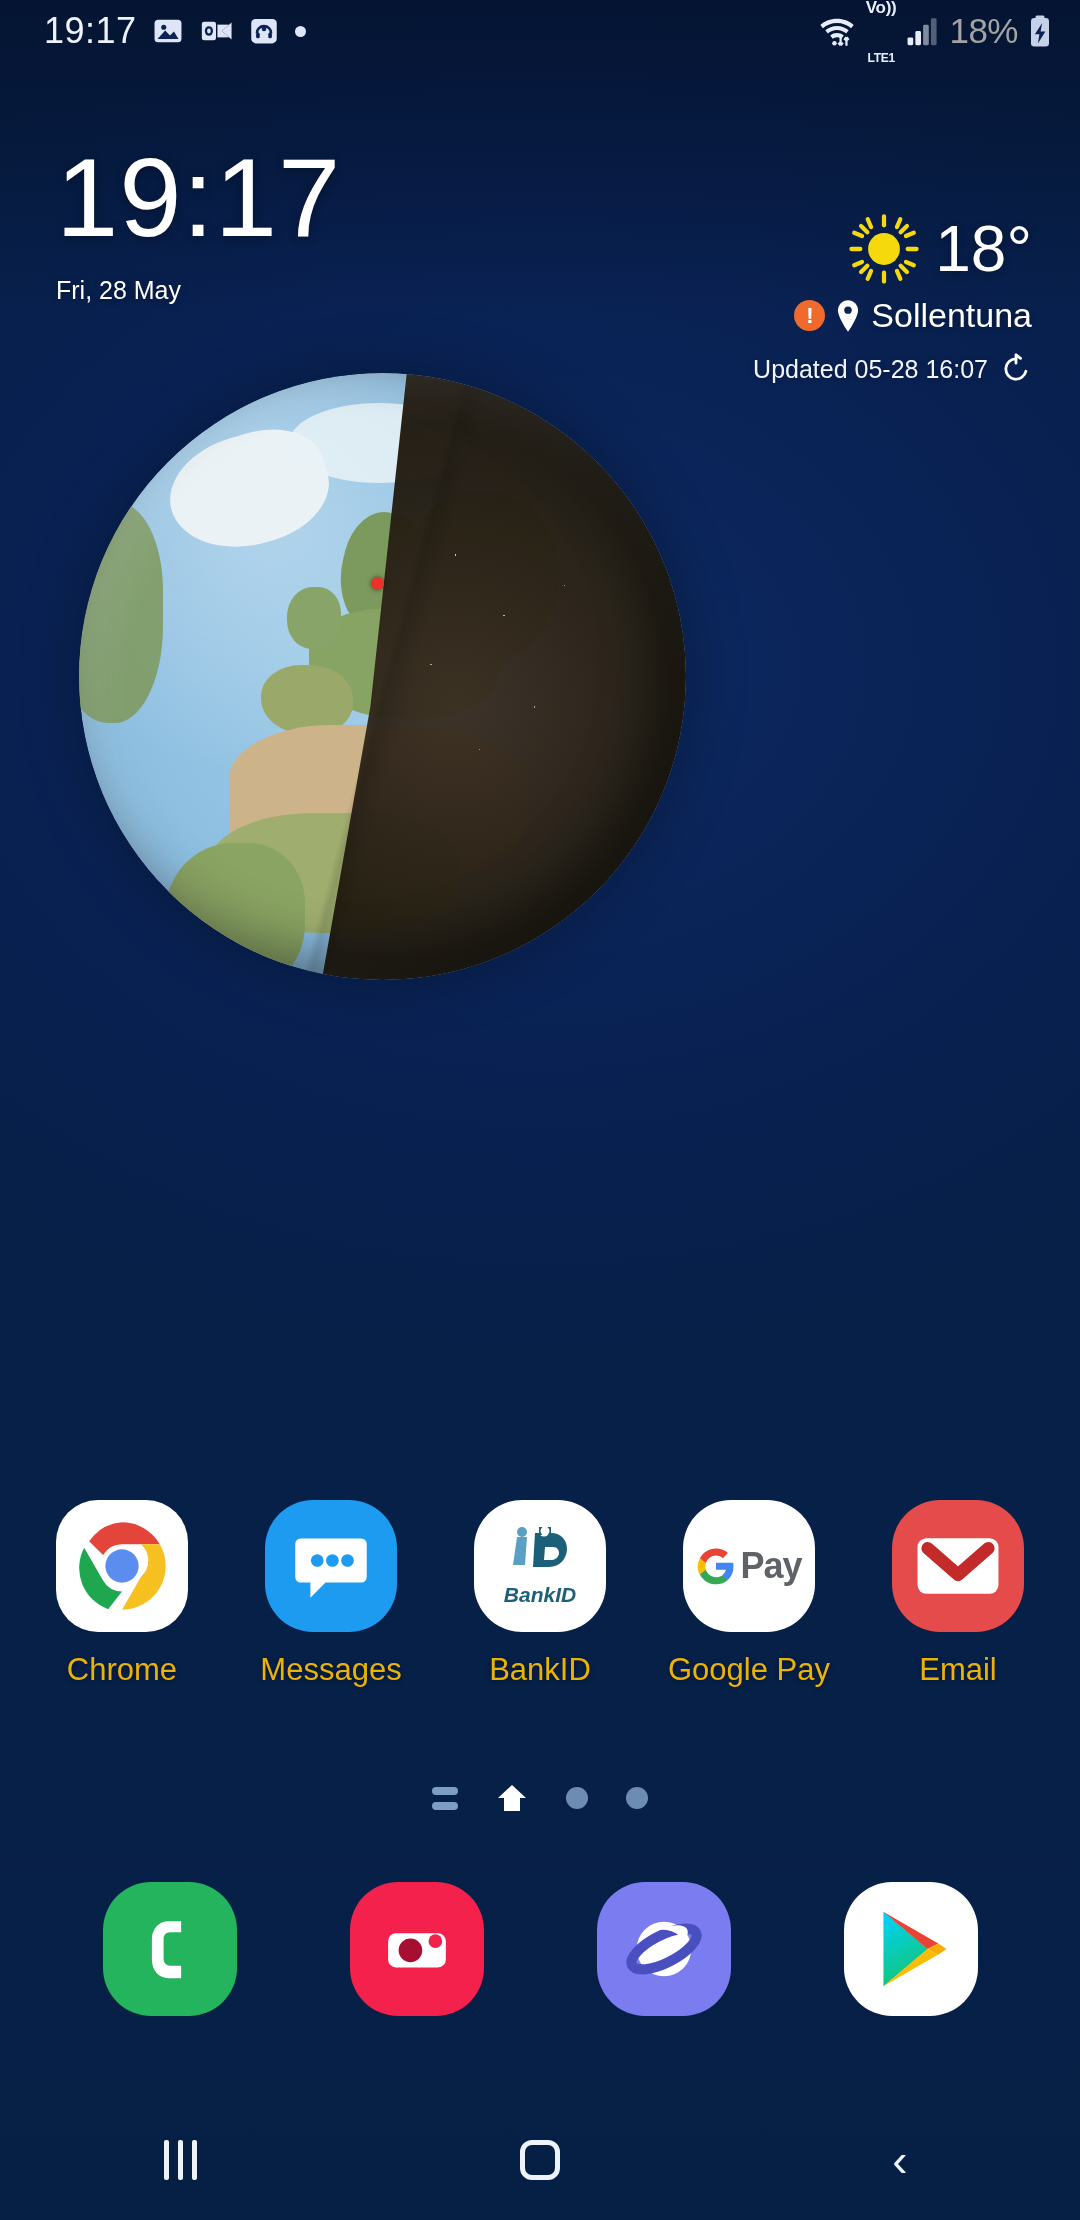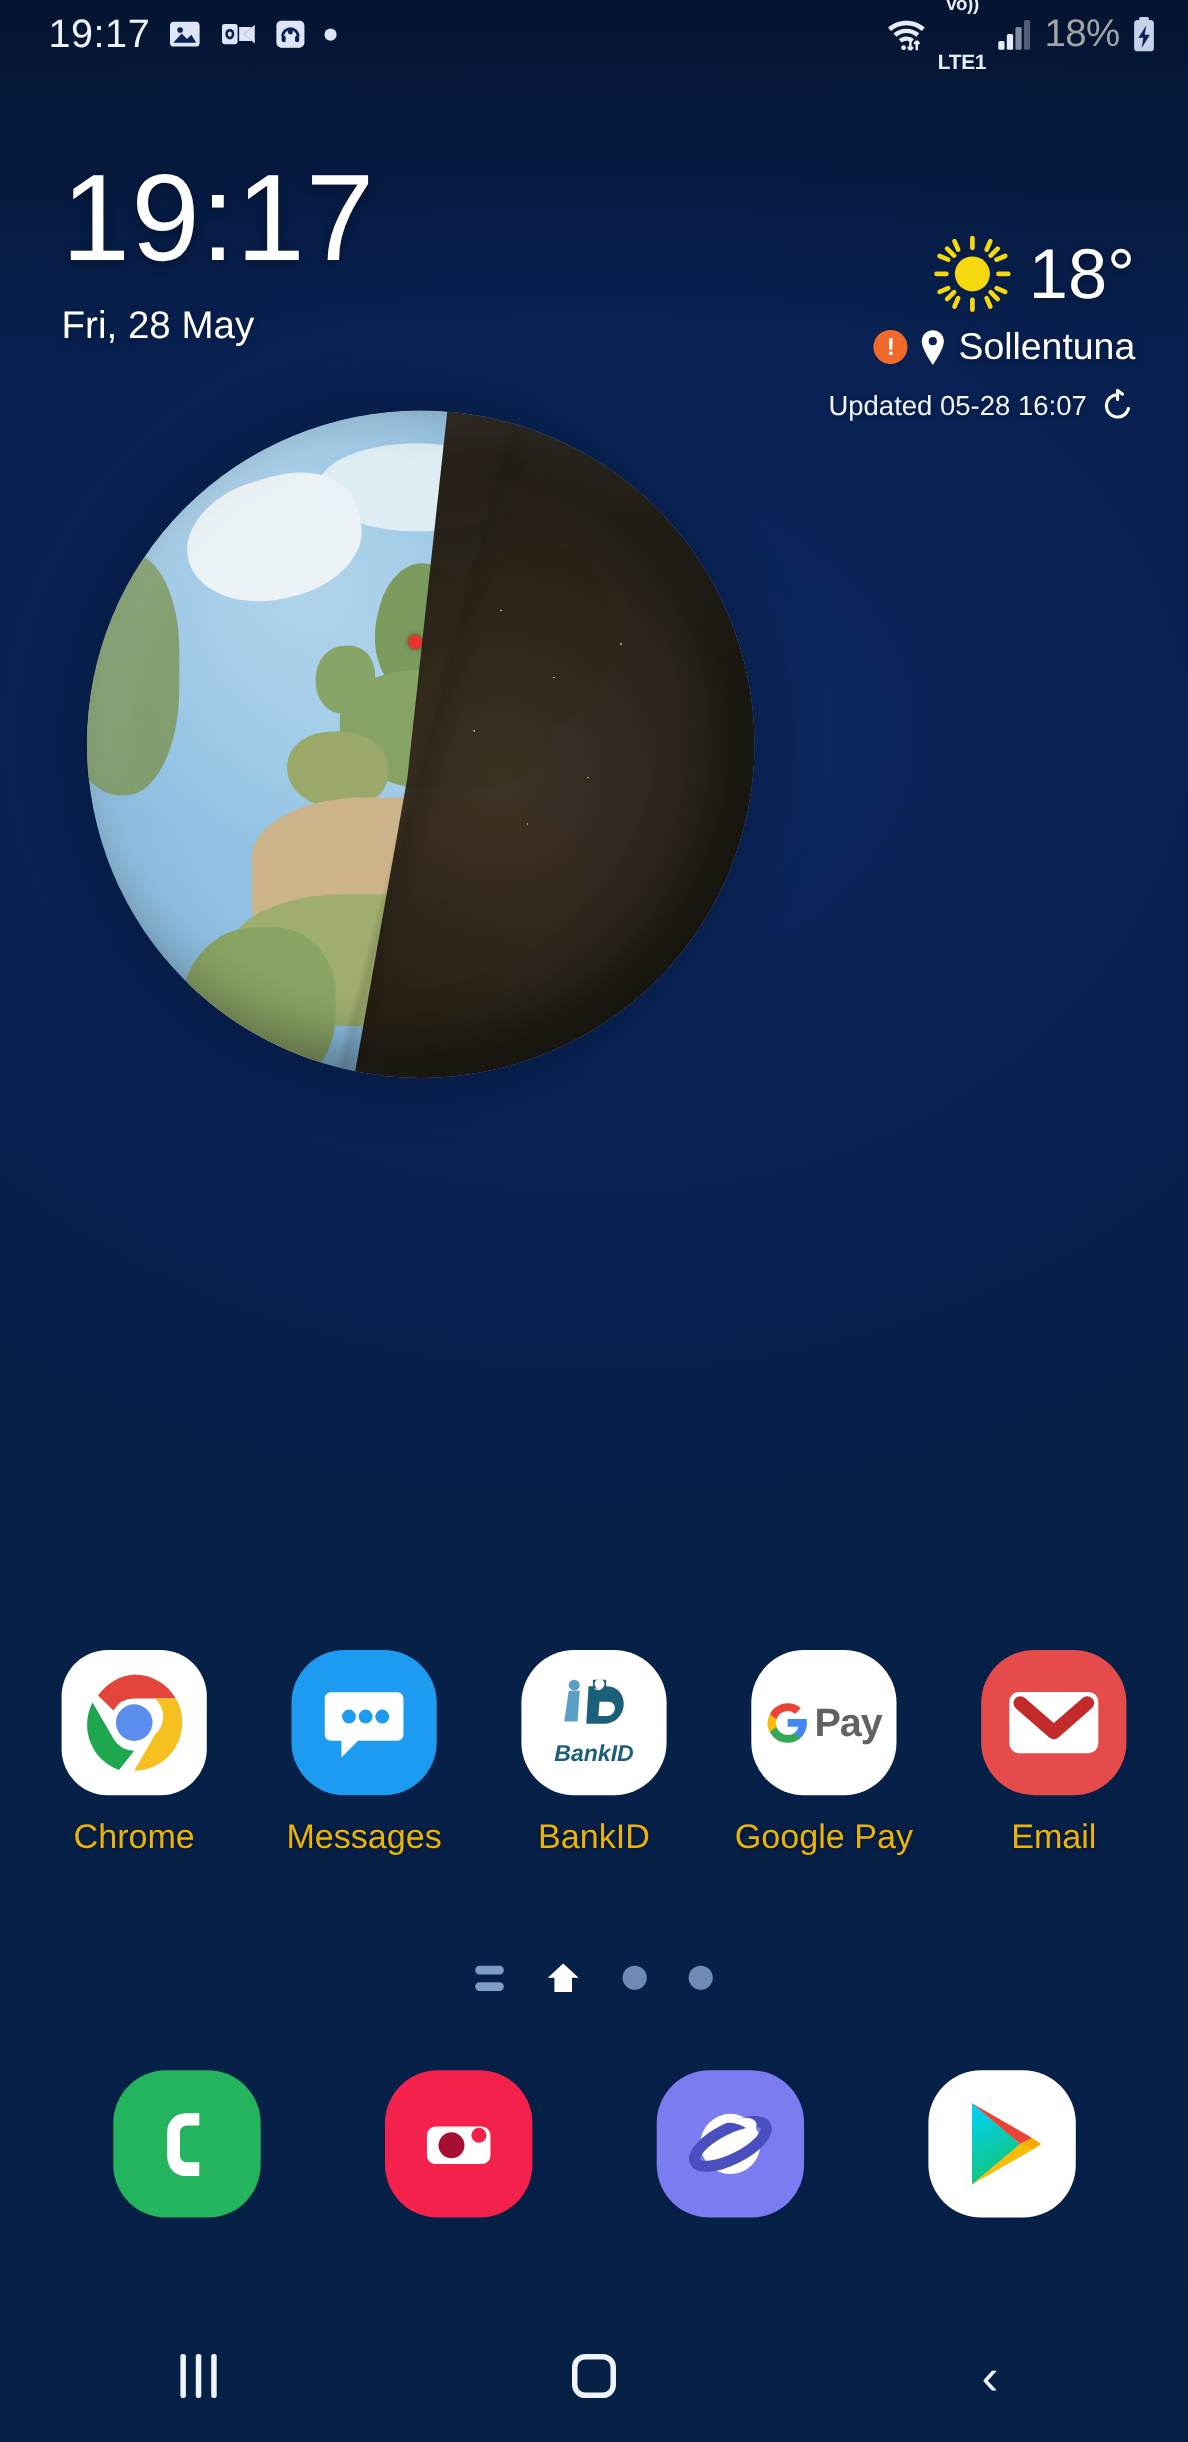--- a/index.html
+++ b/index.html
@@ -29,29 +29,29 @@
     padding:0 26px 0 44px; color:#e9eefb;
   }
   .sb-left{ display:flex; align-items:center; gap:14px; }
   .sb-right{ display:flex; align-items:center; gap:8px; }
   .sb-time{ font-size:36px; font-weight:400; letter-spacing:.5px; color:#eef2fc; }
   .sb-ico{ display:block; }
   .sb-dot{ width:11px; height:11px; border-radius:50%; background:#dde5f7; }
   .sb-batt-text{ font-size:35px; font-weight:400; color:#a3a3a3; margin-left:4px; letter-spacing:-.5px;}
   .volte{ display:flex; flex-direction:column; align-items:center; line-height:1; margin:0 1px;gap:36px;}
   .volte b{ font-size:17px; font-weight:700; letter-spacing:-.3px;}
-  .volte i{ font-size:19px; font-style:normal; font-weight:700; letter-spacing:-.3px;text-align:right;}
+  .volte i{ font-size:12px; font-style:normal; font-weight:700; letter-spacing:-.3px;text-align:right;}
 
   
   #clockwidget{ position:absolute; top:142px; left:56px; }
   #bigclock{
     font-size:112px; line-height:1; font-weight:300; color:#ffffff;
     letter-spacing:1px; text-shadow:0 2px 10px rgba(0,0,0,.35);
   }
-  #bigdate{ margin-top:22px; font-size:35px; color:#ffffff; font-weight:400; text-shadow:0 1px 6px rgba(0,0,0,.35);}
+  #bigdate{ margin-top:22px; font-size:25px; color:#ffffff; font-weight:400; text-shadow:0 1px 6px rgba(0,0,0,.35);}
 
   
   #weather{ position:absolute; top:212px; right:48px; text-align:right; color:#fff; }
   .w-row1{ display:flex; align-items:center; justify-content:flex-end; gap:14px;}
   .w-temp{ font-size:64px; font-weight:300; line-height:1; letter-spacing:0px; text-shadow:0 2px 8px rgba(0,0,0,.3);}
   .w-row2{ display:flex; align-items:center; justify-content:flex-end; gap:10px; margin-top:10px;}
   .w-city{ font-size:34px; font-weight:400; text-shadow:0 1px 6px rgba(0,0,0,.3);}
   .w-row3{ display:flex; align-items:center; justify-content:flex-end; gap:12px; margin-top:18px;}
   .w-updated{ font-size:25px; font-weight:400; color:#f2f5fd; text-shadow:0 1px 5px rgba(0,0,0,.3);}
   .warn{ width:31px; height:31px; border-radius:50%; background:#ef6a2b; color:#fff;

